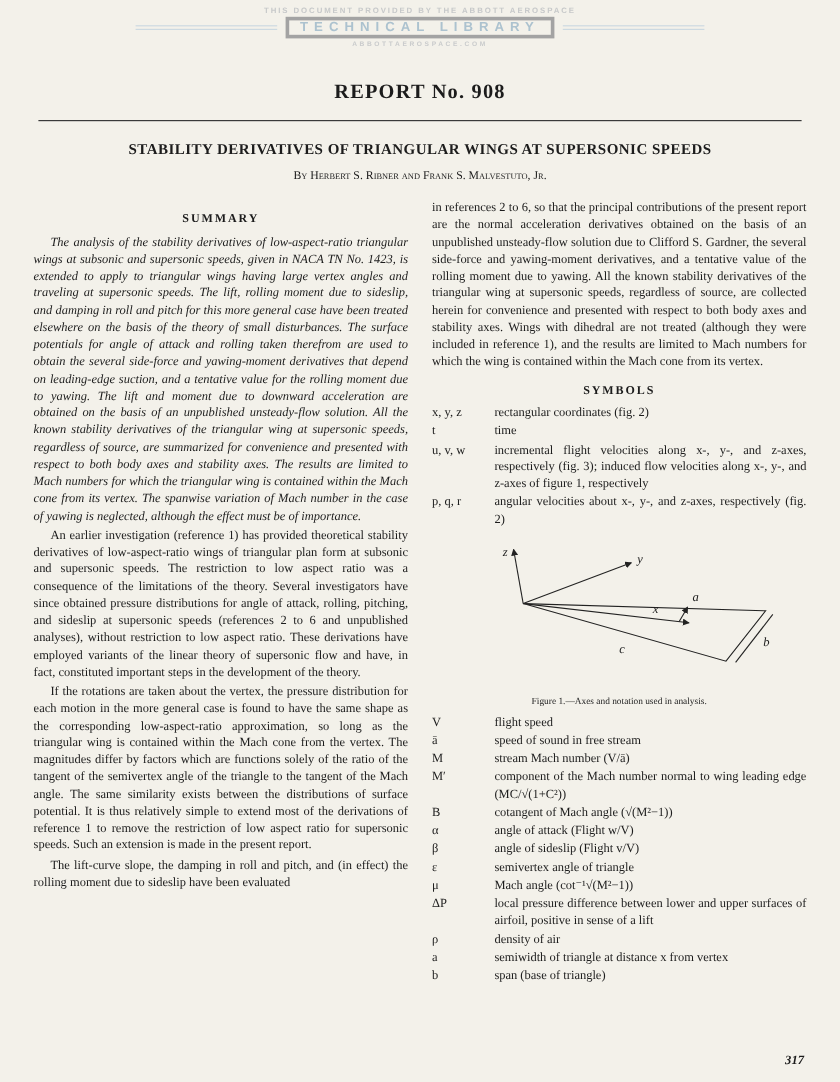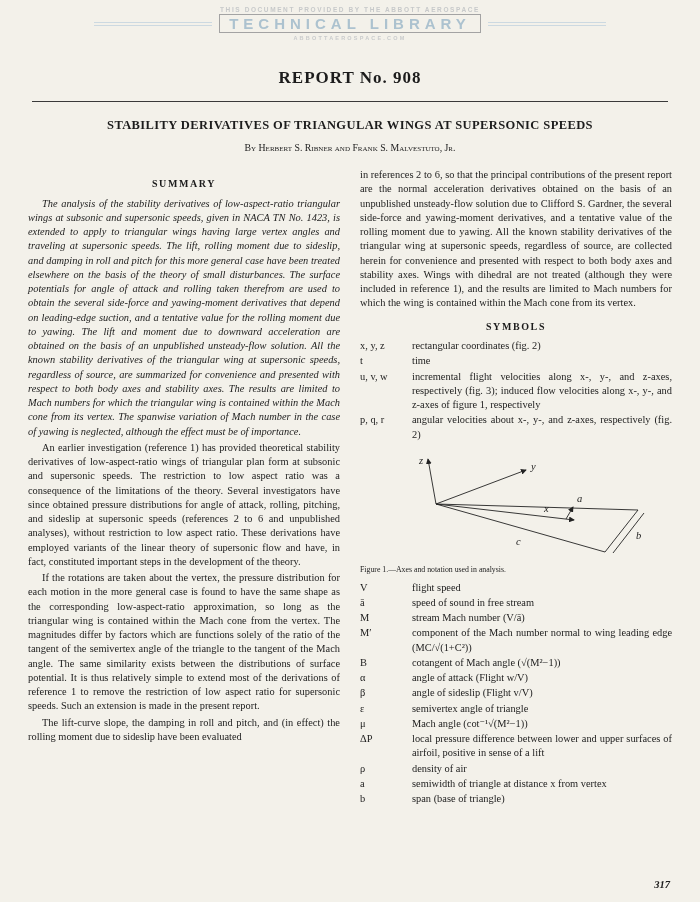--- a/index.html
+++ b/index.html
@@ -17,22 +17,22 @@
   
   .watermark { text-align: center; }
   .wm-line1 {
     font-family: "Liberation Sans", sans-serif;
     font-size: 6.5px; letter-spacing: 1.6px; color: #c7c9ca; font-weight: bold;
   }
   .wm-line2-row { display: flex; align-items: center; justify-content: center; gap: 7px; margin-top: 1px; }
   .wm-rule { flex: 0 0 118px; height: 4px; border-top: 1px solid #ccd9e1; border-bottom: 1px solid #ccd9e1; }
   .wm-line2 {
     font-family: "Liberation Sans", sans-serif;
-    font-size: 15px; font-weight: bold; letter-spacing: 5px;
-    color: #acc2cf; border: 1px solid #a3a3a3; padding: 0 9px; white-space: nowrap;
+    font-size: 11px; font-weight: bold; letter-spacing: 5px;
+    color: #acc2cf; border: 3px solid #a3a3a3; padding: 0 9px; white-space: nowrap;
   }
   .wm-line3 {
     font-family: "Liberation Sans", sans-serif;
     font-size: 5.5px; letter-spacing: 2.2px; color: #c9cbcc; margin-top: 2px; font-weight: bold;
   }
   
   .report-no { text-align: center; font-size: 17px; font-weight: bold; letter-spacing: 1px; margin: 27px 0 0; }
   .title-rule { border: none; border-top: 1px solid #3a3a3a; margin: 13px 4px 0; }
   .paper-title { text-align: center; font-size: 12.5px; font-weight: bold; letter-spacing: 0.4px; margin: 16px 0 0; }
   .byline { text-align: center; font-size: 9.8px; font-variant: small-caps; margin-top: 9px; }
@@ -46,21 +46,21 @@
   .col p { margin: 0 0 2px; }
   p.indent { text-indent: 14px; }
   .italic { font-style: italic; }
   
   .symrow { display: flex; margin-bottom: 1px; text-align: left; }
   .sym { flex: 0 0 52px; }
   .symdesc { flex: 1; text-align: justify; }
   
   .fig { margin: 7px 0 5px; }
   .fig svg { display: block; margin: 0 auto; }
-  .figcap { font-size: 7.8px; text-align: left; color: #222; margin-top: 2px; }
+  .figcap { font-size: 7.8px; text-align: center; color: #222; margin-top: 18px; }
   
   .page-number { position: absolute; right: 30px; bottom: 12px; font-size: 10.5px; font-weight: bold; font-style: italic; }
 </style>
 </head>
 <body>
 
 <div class="page">
 
   <div class="watermark">
     <div class="wm-line1">THIS DOCUMENT PROVIDED BY THE ABBOTT AEROSPACE</div>

